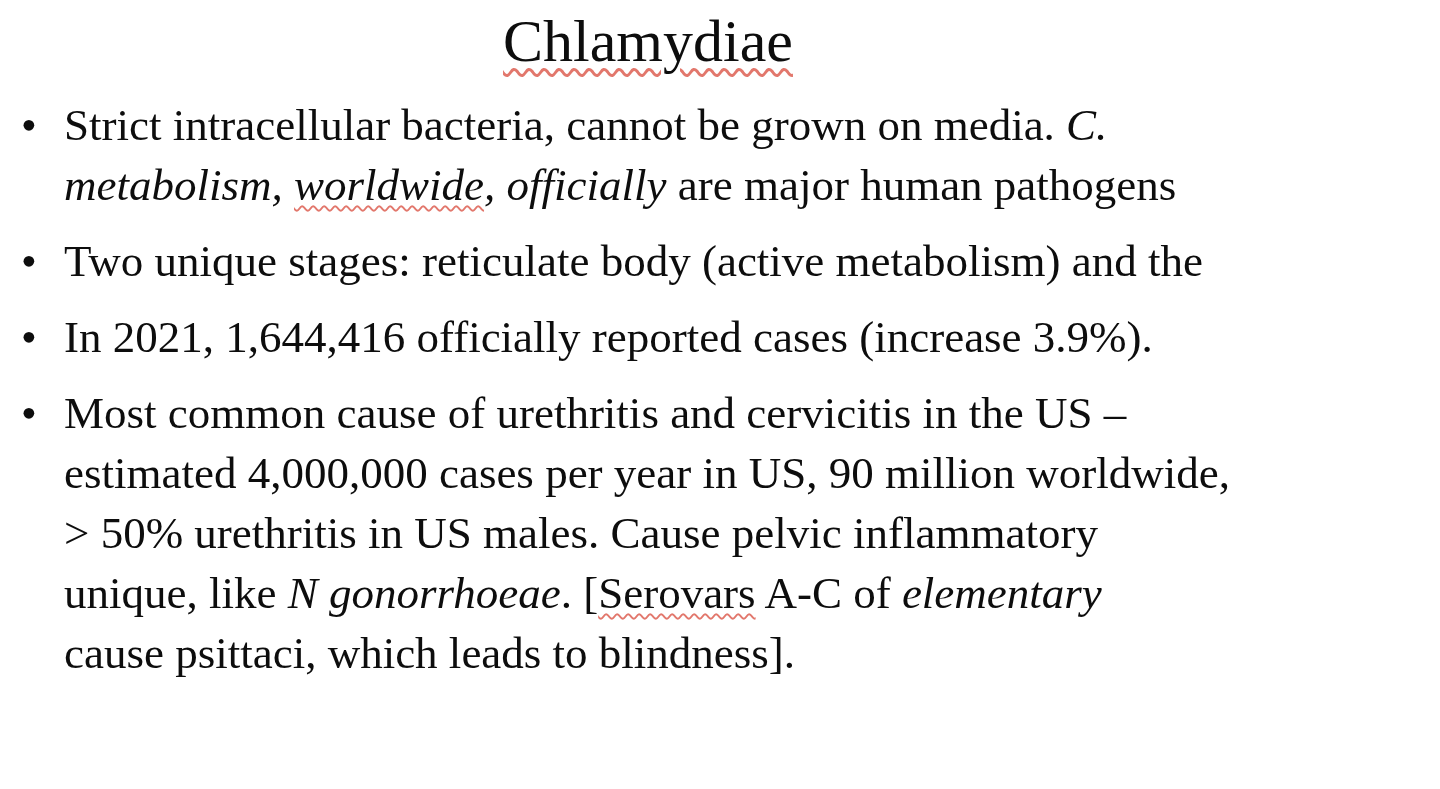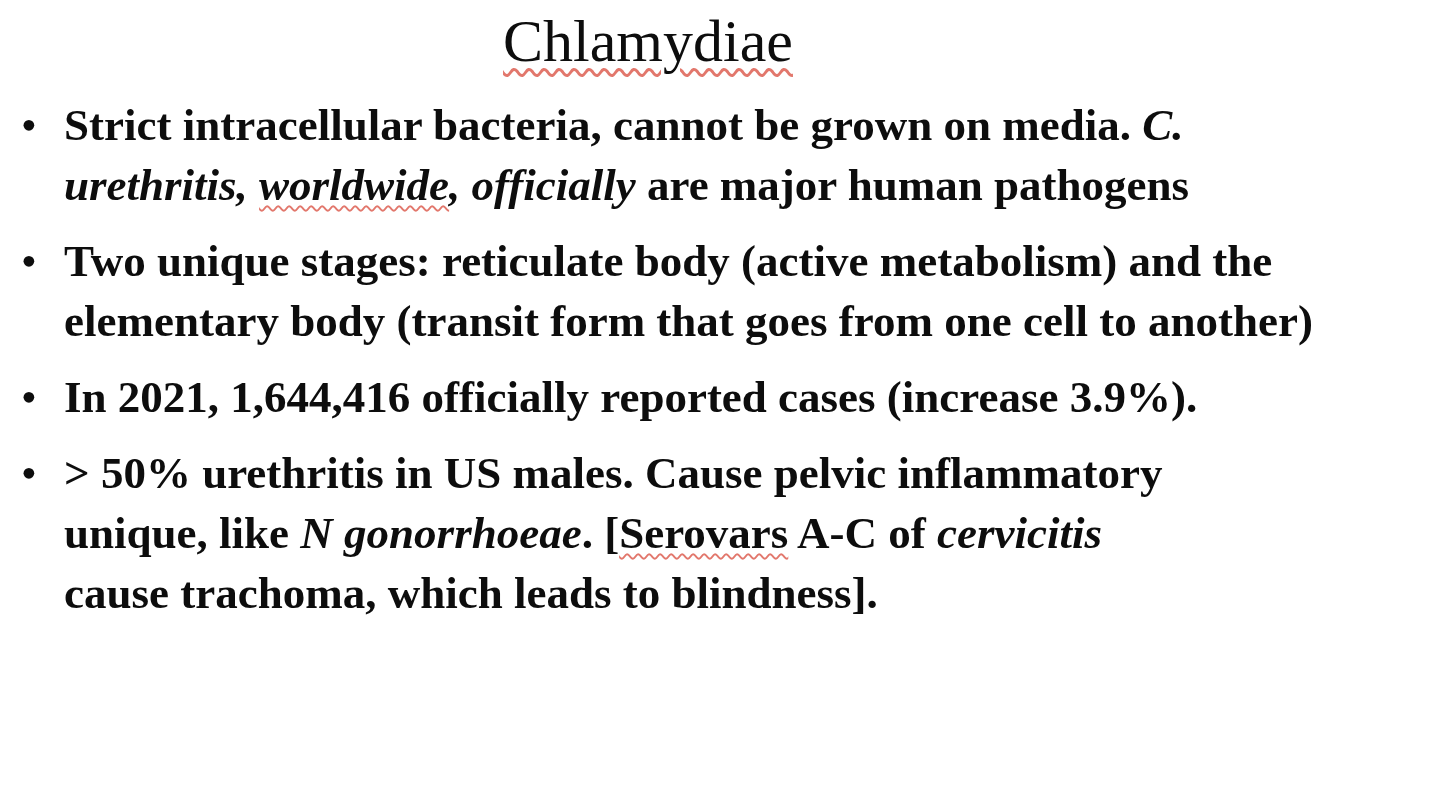--- a/index.html
+++ b/index.html
@@ -49,58 +49,59 @@
     font-size:45px;
     line-height:60px;
   }
   .dot{
     position:absolute;
     left:21px;
     top:0;
     font-size:45px;
     line-height:60px;
   }
-  .line{display:block;white-space:nowrap;font-weight:bold;}
+  .line{display:block;white-space:nowrap;}
   .seg.it{font-style:italic;}
   .seg.wavy{
     text-decoration:underline wavy var(--wavy);
     text-decoration-thickness:2px;
     text-underline-offset:5px;
   }
 </style>
 </head>
 <body>
 
 <div class="slide">
   <div class="title-wrap">
     <span class="title-text wavy-underline">Chlamydiae</span>
   </div>
   <div class="bullets">
       <div class="bullet">
         <span class="dot">•</span>
         <div>
           <div class="line"><span class="seg">Strict intracellular bacteria, cannot be grown on media. </span><span class="seg it">C.</span></div>
-          <div class="line"><span class="seg it">urethritis, </span><span class="seg it wavy">worldwide</span><span class="seg it">, officially</span><span class="seg"> are major human pathogens</span></div>
+          <div class="line"><span class="seg it">metabolism, </span><span class="seg it wavy">worldwide</span><span class="seg it">, officially</span><span class="seg"> are major human pathogens</span></div>
         </div>
       </div>
       <div class="bullet">
         <span class="dot">•</span>
         <div>
           <div class="line"><span class="seg">Two unique stages: reticulate body (active metabolism) and the</span></div>
-          <div class="line"><span class="seg">elementary body (transit form that goes from one cell to another)</span></div>
         </div>
       </div>
       <div class="bullet">
         <span class="dot">•</span>
         <div>
           <div class="line"><span class="seg">In 2021, 1,644,416 officially reported cases (increase 3.9%).</span></div>
         </div>
       </div>
       <div class="bullet">
         <span class="dot">•</span>
         <div>
+          <div class="line"><span class="seg">Most common cause of urethritis and cervicitis in the US –</span></div>
+          <div class="line"><span class="seg">estimated 4,000,000 cases per year in US, 90 million worldwide,</span></div>
           <div class="line"><span class="seg">&gt; 50% urethritis in US males. Cause pelvic inflammatory</span></div>
-          <div class="line"><span class="seg">unique, like </span><span class="seg it">N gonorrhoeae</span><span class="seg">. [</span><span class="seg wavy">Serovars</span><span class="seg"> A-C of </span><span class="seg it">cervicitis</span></div>
-          <div class="line"><span class="seg">cause trachoma, which leads to blindness].</span></div>
+          <div class="line"><span class="seg">unique, like </span><span class="seg it">N gonorrhoeae</span><span class="seg">. [</span><span class="seg wavy">Serovars</span><span class="seg"> A-C of </span><span class="seg it">elementary</span></div>
+          <div class="line"><span class="seg">cause psittaci, which leads to blindness].</span></div>
         </div>
       </div>
     </div>
 </div>
 
 </body></html>

